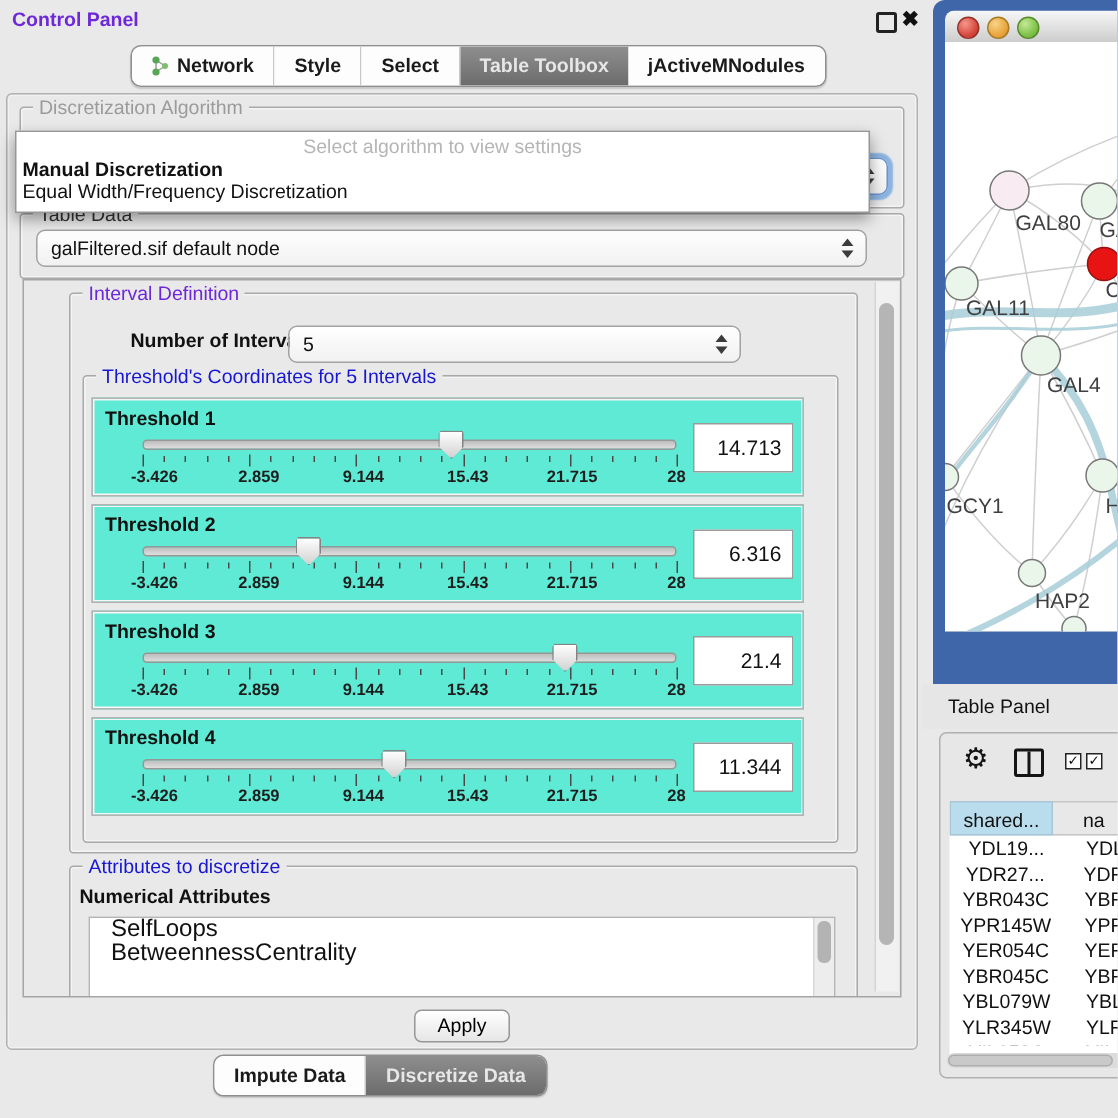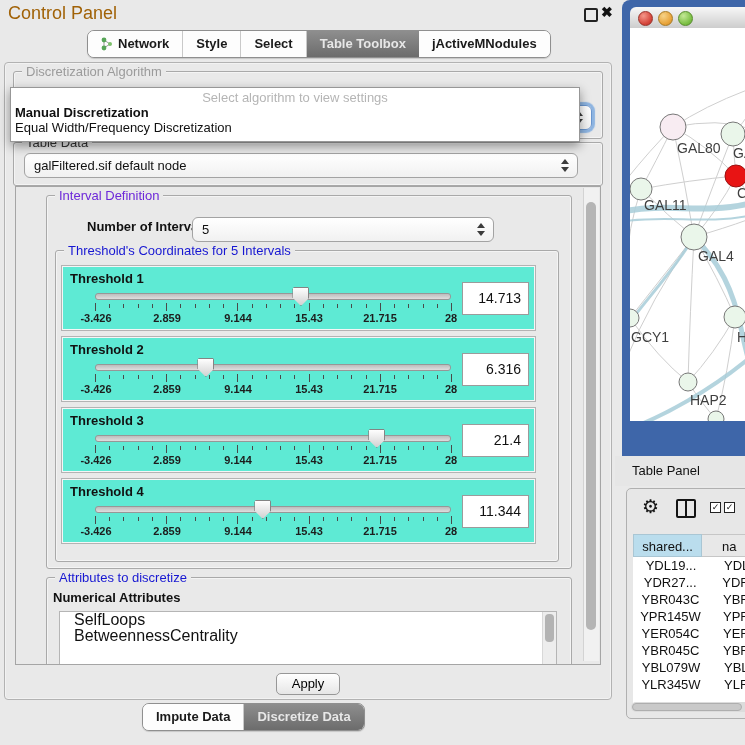--- a/index.html
+++ b/index.html
@@ -2,21 +2,21 @@
 <html><head>
 <meta charset="utf-8">
 <style>
   html,body{margin:0;padding:0;}
   body{width:745px;height:745px;background:#e9e9e9;font-family:"Liberation Sans",sans-serif;color:#111;overflow:hidden;position:relative;}
   #root{position:absolute;inset:0;width:745px;height:745px;}
   .abs{position:absolute;}
 
   
   .titlebar{left:0;top:0;width:618px;height:26px;}
-  .cp-title{left:8px;top:0;line-height:26px;font-size:18px;color:#a16207;}
+  .cp-title{left:8px;top:0;line-height:26px;font-size:13px;color:#6d28d9;font-weight:bold;}
   .float-icon{left:584px;top:8px;width:10px;height:10px;border:2px solid #222;border-radius:2px;}
   .close-icon{left:601px;top:4px;font-size:14px;font-weight:700;color:#111;}
 
   
   .tabrow{display:flex;height:26px;background:#fff;border:1px solid #8f8f8f;border-radius:7px;overflow:hidden;box-shadow:0 1px 1px rgba(0,0,0,.15);}
   .seg{display:flex;align-items:center;gap:5px;padding:0 13px;font-size:13px;font-weight:700;line-height:26px;color:#1a1a1a;border-right:1px solid #c9c9c9;background:#fdfdfd;white-space:nowrap;}
   .seg:last-child{border-right:none;}
   .seg.sel{background:linear-gradient(#8e8e8e,#6c6c6c);color:#e7e7e7;border-right:none;}
   #topTabs{left:87px;top:30px;}
   #bottomTabs{left:142px;top:703px;}
@@ -64,21 +64,21 @@
   .cards{position:absolute;left:5px;top:14px;right:22px;}
   .card{position:relative;height:64px;margin-bottom:5px;background:#5eead4;border:1px solid #b3b3b3;box-shadow:inset 0 0 0 1px #f6f6f6;}
   .card .ctitle{position:absolute;left:8px;top:5px;font-size:13px;font-weight:700;}
   .sliderzone{position:absolute;left:33px;right:84px;top:0;height:64px;}
   .track{position:absolute;left:0;right:0;top:27px;height:5px;border-radius:3px;background:linear-gradient(#bdbdbd,#dedede);border:1px solid #979797;}
   .thumb16{position:absolute;top:21px;width:15px;height:17px;background:linear-gradient(#fefefe,#d2d2d2);border:1px solid #848484;clip-path:polygon(8% 0,92% 0,100% 12%,100% 55%,50% 100%,0 55%,0 12%);}
   .ticks{position:absolute;left:0;right:0;top:37px;height:9px;}
   .tick{position:absolute;top:0;width:1px;background:#4a4a4a;}
   .tick.minor{height:4px;top:1px;}
   .tick.major{height:8px;}
-  .ticklabels{position:absolute;left:1px;right:0;top:46px;height:12px;font-size:11px;font-weight:700;color:#1d1d1d;}
+  .ticklabels{position:absolute;left:8px;right:0;top:46px;height:12px;font-size:11px;font-weight:700;color:#1d1d1d;}
   .ticklabel{position:absolute;transform:translateX(-50%);white-space:nowrap;}
   .valuebox{position:absolute;right:6px;top:16px;width:58px;height:31px;background:#fff;border:1px solid #9b9b9b;font-size:14px;line-height:31px;text-align:right;padding-right:7px;}
 
   
   .attr-group{left:30px;top:390px;width:524px;height:140px;}
   .attr-sub{position:absolute;left:6px;top:12px;font-size:13px;font-weight:700;}
   .listbox{position:absolute;left:12px;top:33px;width:496px;height:90px;background:#fff;border:1px solid #b5b5b5;overflow:hidden;}
   .listbox .item{font-size:16px;line-height:16px;padding-left:14px;white-space:nowrap;}
   .listbox .lscroll{position:absolute;top:0;right:0;width:13px;height:100%;background:#ededed;border-left:1px solid #d8d8d8;}
   .listbox .lthumb{position:absolute;top:2px;left:2px;width:9px;height:28px;border-radius:4px;background:#b3b3b3;}

